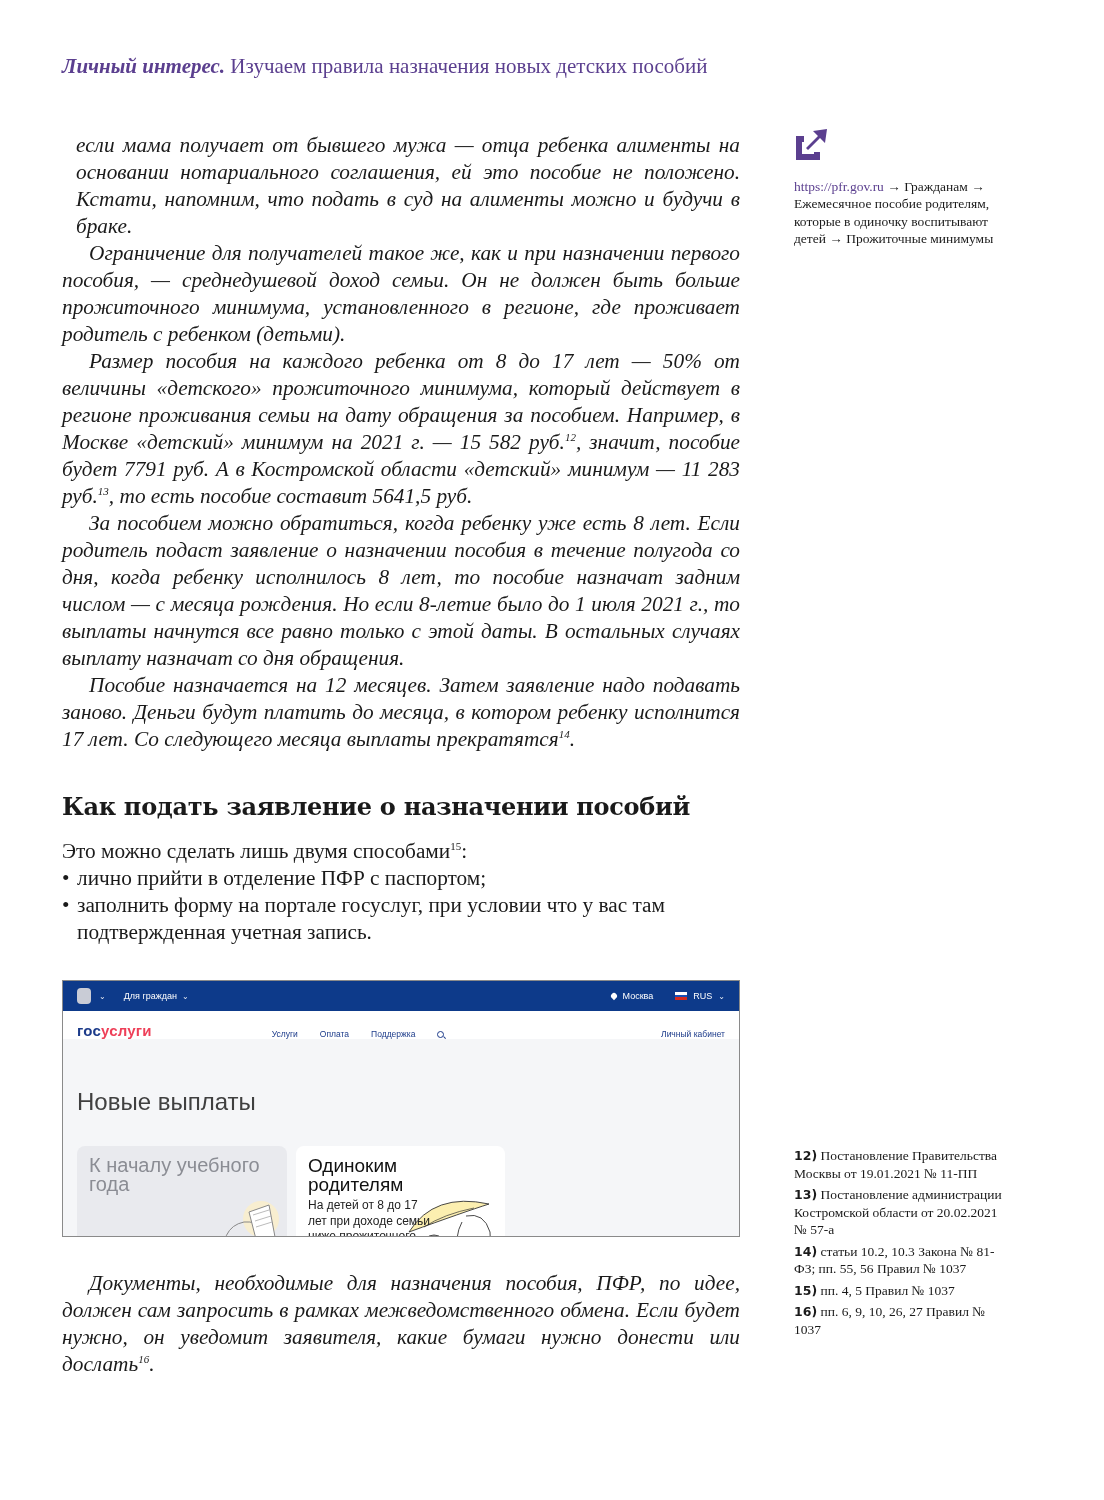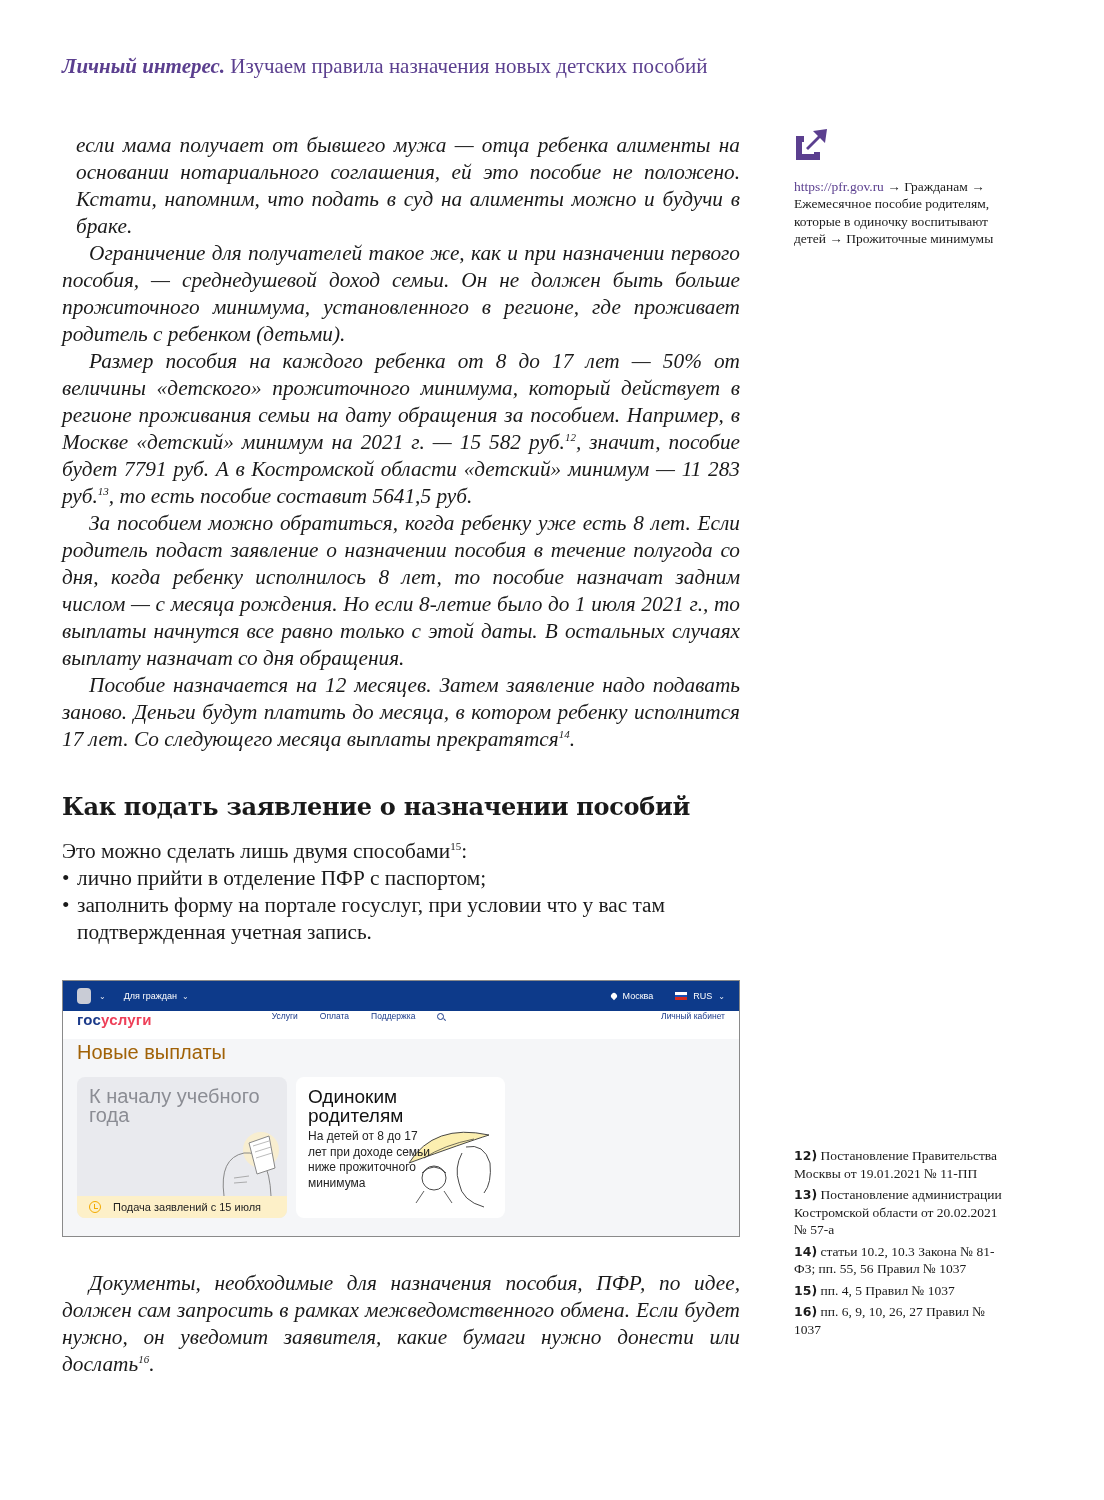--- a/index.html
+++ b/index.html
@@ -19,29 +19,29 @@
   .list-block .li { position: relative; padding-left: 15px; }
   .list-block .li::before { content: "•"; position: absolute; left: 0; top: 0; }
 
   .screenshot { position: absolute; left: 62px; top: 980px; width: 678px; height: 257px; border: 1px solid #8a8a8a; background: #f5f6f8; font-family: "Liberation Sans", "DejaVu Sans", sans-serif; overflow: hidden; }
   .gs-topbar { height: 30px; background: #0d3a8a; display: flex; align-items: center; padding: 0 14px; color: #ffffff; font-size: 9px; }
   .gs-emblem { width: 14px; height: 16px; border-radius: 4px; background: #c9ccd6; margin-right: 8px; }
   .gs-chev { font-size: 8px; margin-right: 18px; opacity: .9; }
   .gs-spacer { flex: 1; }
   .gs-pin { width: 6px; height: 6px; background: #fff; border-radius: 50% 50% 50% 0; transform: rotate(-45deg); margin-right: 6px; }
   .gs-flag { width: 12px; height: 8px; background: linear-gradient(#ffffff 33%, #1a4fb5 33% 66%, #d52b1e 66%); margin: 0 6px 0 22px; }
-  .gs-nav { height: 28px; background: #ffffff; display: flex; align-items: flex-start; padding: 0 14px; font-size: 8.5px; color: #1c3b8a; }
+  .gs-nav { height: 28px; background: #ffffff; display: flex; align-items: flex-end; padding: 0 14px; font-size: 8.5px; color: #1c3b8a; }
   .gs-logo { font-weight: bold; font-size: 15px; letter-spacing: 0.2px; }
   .gs-logo .a { color: #1c3b8a; } .gs-logo .b { color: #ee3f58; }
   .gs-nav-links { margin-left: 120px; display: flex; gap: 22px; align-items: center; }
   .gs-search { width: 7px; height: 7px; border: 1.3px solid #1c3b8a; border-radius: 50%; position: relative; }
   .gs-search::after { content: ""; position: absolute; width: 3px; height: 1.3px; background: #1c3b8a; right: -3px; bottom: -2px; transform: rotate(45deg); }
-  .gs-title { font-size: 20px; color: #a16207; padding: 2px 0 0 14px; height: 38px; }
+  .gs-title { font-size: 24px; color: #404040; padding: 2px 0 0 14px; height: 38px; margin-top: 47px; }
   .gs-cards { display: flex; gap: 9px; padding: 0 14px; }
-  .gs-card { height: 141px; border-radius: 8px; background: #ffffff; position: relative; padding: 10px 12px; overflow: hidden; }
+  .gs-card { height: 141px; border-radius: 8px; background: #ffffff; position: relative; padding: 10px 12px; overflow: hidden; margin-top: 22px; }
   .gs-card.c1 { width: 210px; background: #e9eaee; }
   .gs-card.c2 { width: 209px; }
   .gs-card.c3 { width: 209px; }
   .gs-card-title { font-size: 19px; line-height: 19px; color: #111; position: relative; z-index: 2; }
   .gs-card.c1 .gs-card-title { color: #8b8d94; }
   .gs-card-text { font-size: 12px; line-height: 15.5px; margin-top: 4px; color: #222; position: relative; z-index: 2; }
   .gs-card.c1 .gs-card-text { color: #8b8d94; }
   .gs-badge { position: absolute; left: 0; right: 0; bottom: 0; height: 22px; background: #fdf0c8; font-size: 11px; color: #222; display: flex; align-items: center; padding-left: 12px; z-index: 3; }
   .gs-clock { width: 12px; height: 12px; border: 1.5px solid #f2a900; border-radius: 50%; margin-right: 12px; position: relative; }
   .gs-clock::after { content: ""; position: absolute; left: 4px; top: 1.5px; width: 3px; height: 4px; border-left: 1.2px solid #f2a900; border-bottom: 1.2px solid #f2a900; }

